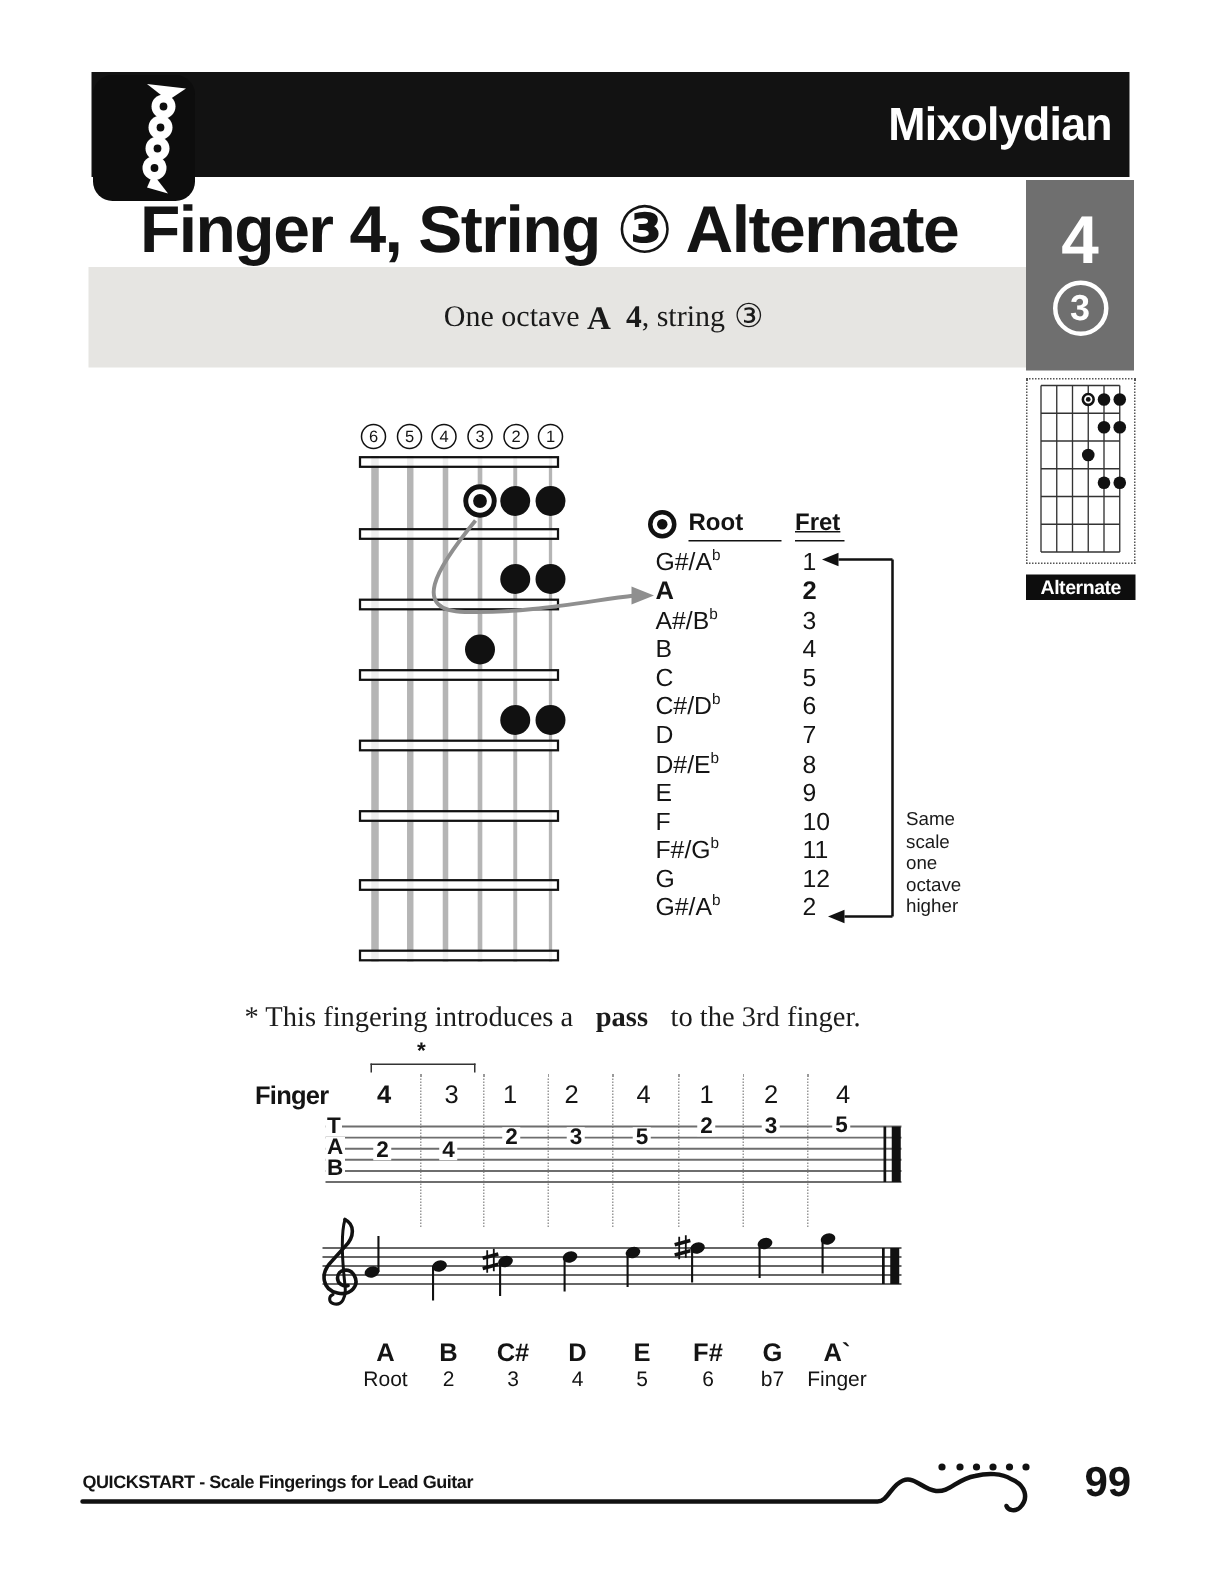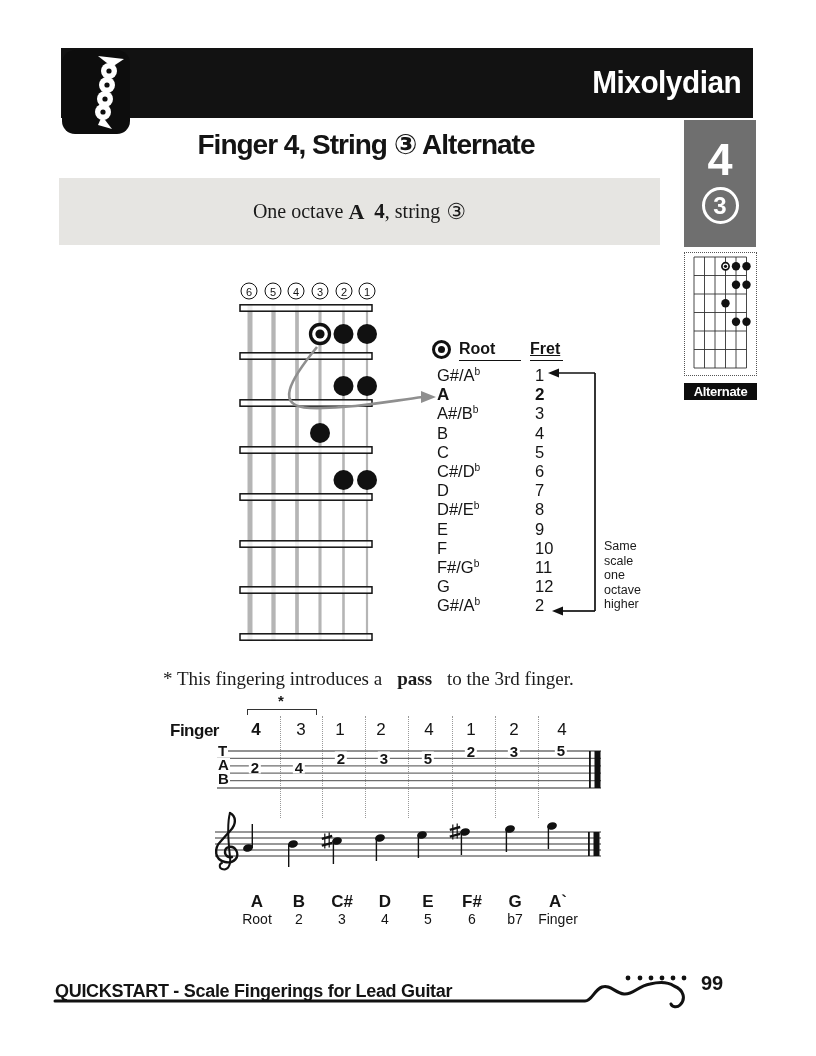--- a/index.html
+++ b/index.html
@@ -5,24 +5,24 @@
   html,body{margin:0;padding:0;background:#ffffff;}
   .page{position:relative;width:816px;height:1056px;background:#fff;overflow:hidden;
         font-family:"Liberation Sans","DejaVu Sans",sans-serif;color:#141414;}
   .abs{position:absolute;}
 
   
   .header-bar{left:61px;top:48px;width:692px;height:70px;background:#121212;
       display:flex;align-items:center;justify-content:flex-end;padding-right:12px;box-sizing:border-box;}
   .header-bar .cat{color:#fff;font-size:31px;font-weight:700;letter-spacing:-0.5px;transform:scaleX(.96);transform-origin:right;}
   .logo{left:62px;top:50px;}
-  .page-title{left:59px;top:128px;width:614px;text-align:center;font-size:28px;font-weight:700;letter-spacing:-1px;}
+  .page-title{left:59px;top:128px;width:614px;text-align:center;font-size:44px;font-weight:700;letter-spacing:-1px;}
   .subtitle-bar{left:59px;top:178px;width:601px;height:67px;background:#e6e5e2;
       display:flex;align-items:center;justify-content:center;
-      font-family:"Liberation Serif","DejaVu Serif",serif;font-size:20px;color:#1a1a1a;}
+      font-family:"Liberation Serif","DejaVu Serif",serif;font-size:20px;color:#1a1a1a;padding-left:43px;}
   .subtitle-bar .bkey{font-weight:700;font-size:22px;margin:0 5px;}
   .subtitle-bar .bfing{font-weight:700;font-size:21px;margin-left:5px;}
   .subtitle-bar .circ{margin-left:6px;font-size:22px;font-family:"DejaVu Sans",sans-serif;}
 
   
   .side-box{left:684px;top:120px;width:72px;height:127px;background:#6f6f6f;color:#fff;
       display:flex;flex-direction:column;align-items:center;}
   .side-box .sfinger{font-size:45px;font-weight:700;line-height:44px;margin-top:18px;}
   .side-ring{width:31px;height:31px;border:3px solid #fff;border-radius:50%;margin-top:5px;
       display:flex;align-items:center;justify-content:center;font-size:24px;font-weight:700;}
@@ -33,21 +33,21 @@
   
   .strnum{width:17px;height:17px;border:1.4px solid #111;border-radius:50%;box-sizing:border-box;
       display:flex;align-items:center;justify-content:center;font-size:11px;transform:translate(-50%,-50%);}
 
   
   .rootsym{width:19px;height:19px;border:3.2px solid #111;border-radius:50%;box-sizing:border-box;
       display:flex;align-items:center;justify-content:center;}
   .rootsym i{width:7px;height:7px;background:#111;border-radius:50%;}
   .thead{font-weight:700;font-size:16px;border-bottom:1.7px solid #111;padding-bottom:2px;}
   .ntable{left:437px;top:366px;width:170px;font-size:16.5px;}
-  .trow{height:19.2px;display:flex;align-items:flex-start;}
+  .trow{height:19.2px;display:flex;align-items:flex-end;}
   .trow .tnote{width:98px;}
   .trow sup{font-size:0.62em;vertical-align:super;line-height:0;}
   .trow.bold-row{font-weight:700;font-size:17px;}
   .octnote{left:604px;top:539px;width:46px;font-size:12.5px;line-height:14.6px;color:#1a1a1a;}
 
   
   .footnote{left:163px;top:668px;font-family:"Liberation Serif","DejaVu Serif",serif;font-size:19px;color:#1c1c1c;}
   .footnote .fb{font-weight:700;margin:0 15px;text-align:center;}
 
   
@@ -59,22 +59,22 @@
   .fnum.first{font-weight:700;}
   .dotline{width:0;border-left:1.6px dotted #999;position:absolute;top:716px;height:102px;}
   .tabletter{left:217px;font-size:15px;font-weight:700;line-height:13px;background:#fff;padding:0 1px;}
   .tabnum{font-size:15px;font-weight:700;background:#fff;padding:0 2px;transform:translate(-50%,-50%);line-height:13px;}
 
   
   .nname{top:892px;font-size:17px;font-weight:700;transform:translateX(-50%);}
   .ndeg{top:911px;font-size:14px;transform:translateX(-50%);}
 
   
-  .footer-title{left:55px;top:981px;font-size:18px;font-weight:700;letter-spacing:-0.3px;}
-  .pagenum{left:701px;top:972px;font-size:20px;font-weight:700;}
+  .footer-title{left:55px;top:981px;font-size:12px;font-weight:700;letter-spacing:-0.3px;}
+  .pagenum{left:723px;top:972px;font-size:28px;font-weight:700;}
 </style>
 </head>
 <body>
 
 <div class="page">
 
   <div class="abs header-bar">
     <span class="cat">Mixolydian</span>
   </div>
 

